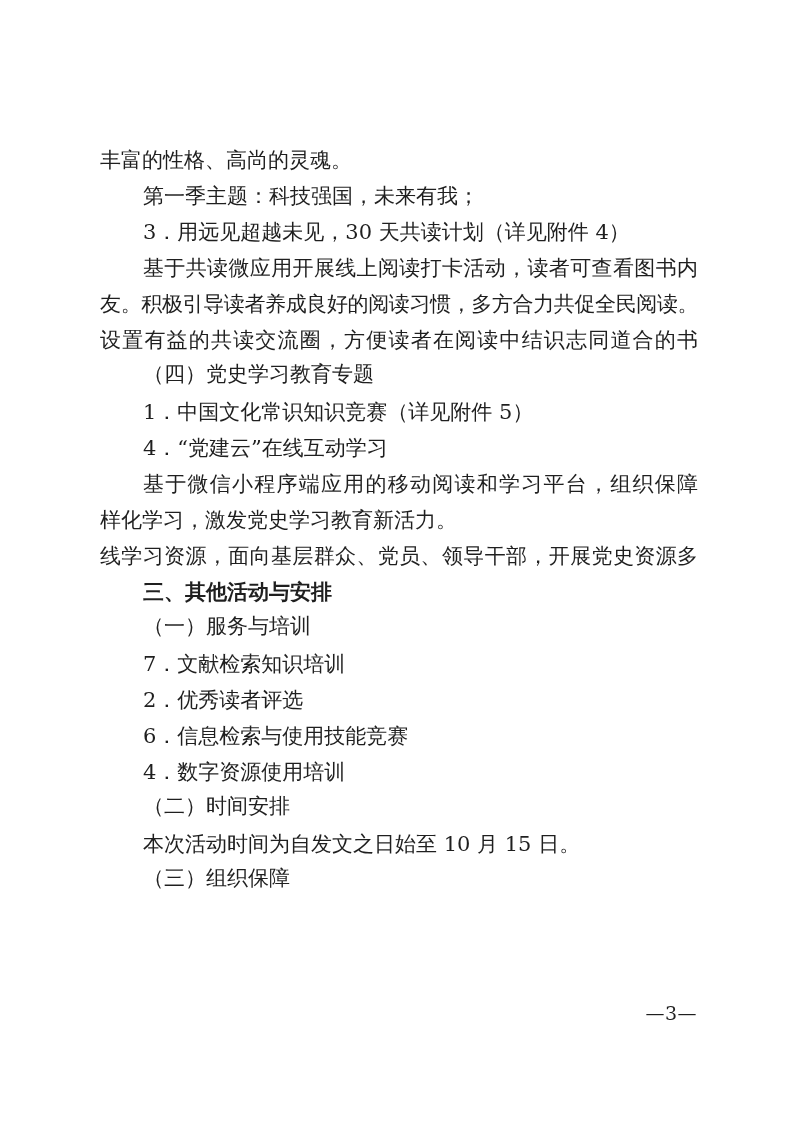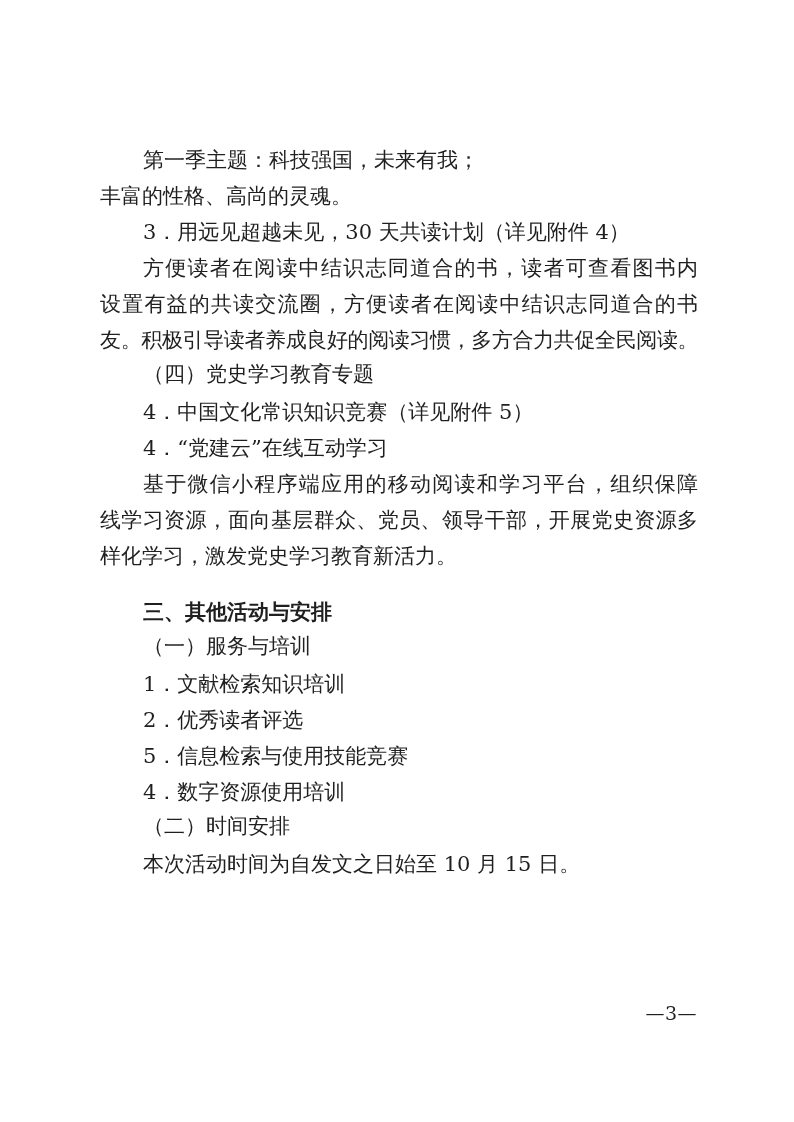--- a/index.html
+++ b/index.html
@@ -41,52 +41,52 @@
     letter-spacing: -0.62px;
   }
   .kai {
     
     font-family: Liberation Mono, monospace;
   }
   .hei {
     
     font-family: "Liberation Sans", "DejaVu Sans", sans-serif;
     font-weight: 700;
-    margin-top: 20px;
   }
   .page-number {
     position: absolute;
     top: 1001px;
     right: 97px;
     font-size: 19px;
     line-height: 24px;
     letter-spacing: 0.5px;
     color: #1f1f1f;
   }
 </style>
 </head>
 <body>
 
 <div class="page">
   <div class="content">
+      <div class="line">丰富的性格、高尚的灵魂。</div>
       <div class="line indent">第一季主题：科技强国，未来有我；</div>
-      <div class="line">丰富的性格、高尚的灵魂。</div>
       <div class="line indent">3．用远见超越未见，30 天共读计划（详见附件 4）</div>
-      <div class="line justify indent">方便读者在阅读中结识志同道合的书，读者可查看图书内</div>
+      <div class="line justify indent">基于共读微应用开展线上阅读打卡活动，读者可查看图书内</div>
+      <div class="line justify tight">友。积极引导读者养成良好的阅读习惯，多方合力共促全民阅读。</div>
       <div class="line justify">设置有益的共读交流圈，方便读者在阅读中结识志同道合的书</div>
-      <div class="line justify tight">友。积极引导读者养成良好的阅读习惯，多方合力共促全民阅读。</div>
       <div class="line indent kai">（四）党史学习教育专题</div>
-      <div class="line indent">4．中国文化常识知识竞赛（详见附件 5）</div>
+      <div class="line indent">1．中国文化常识知识竞赛（详见附件 5）</div>
       <div class="line indent">4．“党建云”在线互动学习</div>
       <div class="line justify indent">基于微信小程序端应用的移动阅读和学习平台，组织保障</div>
+      <div class="line">样化学习，激发党史学习教育新活力。</div>
       <div class="line justify">线学习资源，面向基层群众、党员、领导干部，开展党史资源多</div>
-      <div class="line">样化学习，激发党史学习教育新活力。</div>
       <div class="line indent hei">三、其他活动与安排</div>
       <div class="line indent kai">（一）服务与培训</div>
-      <div class="line indent">1．文献检索知识培训</div>
+      <div class="line indent">7．文献检索知识培训</div>
       <div class="line indent">2．优秀读者评选</div>
-      <div class="line indent">5．信息检索与使用技能竞赛</div>
+      <div class="line indent">6．信息检索与使用技能竞赛</div>
       <div class="line indent">4．数字资源使用培训</div>
       <div class="line indent kai">（二）时间安排</div>
       <div class="line indent">本次活动时间为自发文之日始至 10 月 15 日。</div>
+      <div class="line indent kai">（三）组织保障</div>
     </div>
   <div class="page-number">—3—</div>
 </div>
 
 </body></html>

